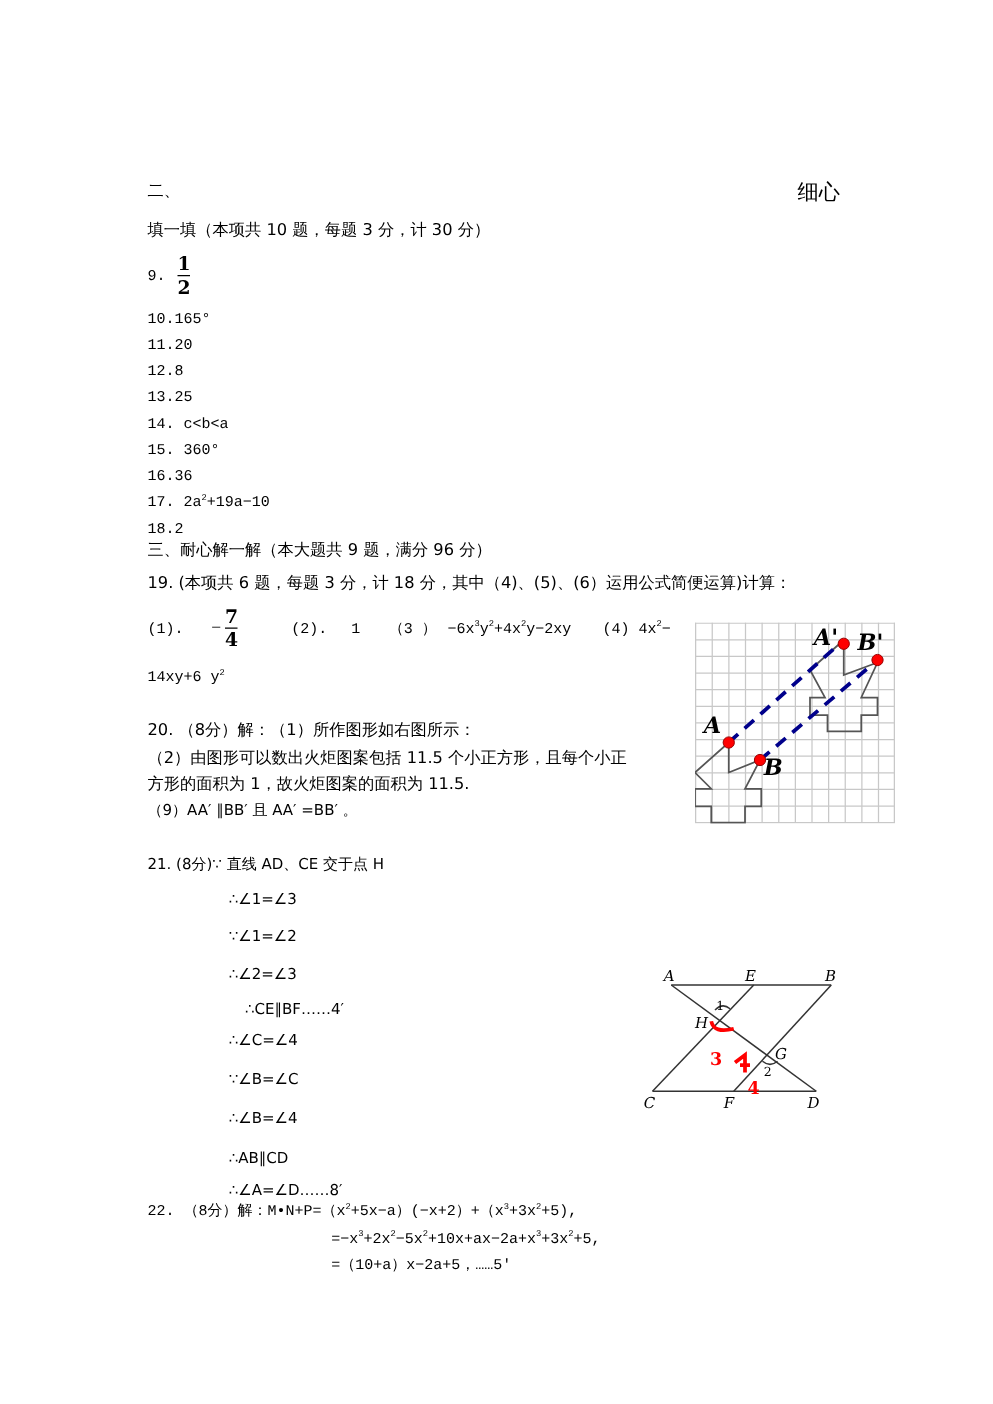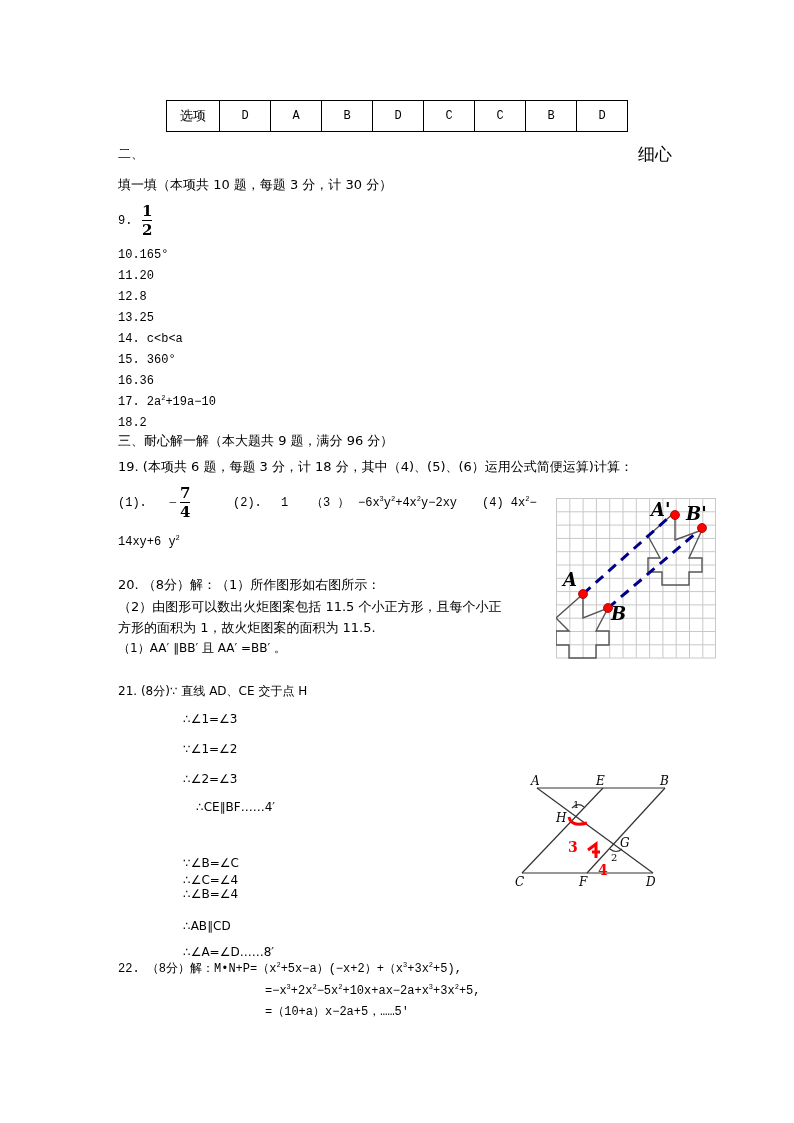--- a/index.html
+++ b/index.html
@@ -21,31 +21,20 @@
           font-family: "DejaVu Serif", "Liberation Serif", serif; font-weight: bold; font-size: 15px; line-height: 16px; }
   .frac .bar { width: 10px; border-top: 1px solid #000; margin: 1px 0; }
 </style>
 </head>
 <body>
 
 <div class="abs t" style="left:118px; top:147px; font-size:13px;">二、</div>
 
 <table class="ans">
   <tbody>
-  <tr>
-    <td class="head">选项</td>
-    <td class="cell">D</td>
-    <td class="cell">A</td>
-    <td class="cell">B</td>
-    <td class="cell">D</td>
-    <td class="cell">C</td>
-    <td class="cell">C</td>
-    <td class="cell">B</td>
-    <td class="cell">D</td>
-  </tr>
 </tbody>
   </table>
 
 <div class="abs t" style="left:638px; top:147px; font-size:17px;">细心</div>
 <div class="abs t" style="left:118px; top:178px; font-size:13px;">填一填（本项共 10 题，每题 3 分，计 30 分）</div>
 
 <div class="abs t mono" style="left:118px; top:214px;">9.</div>
 <div class="abs frac" style="left:142px; top:203px;">
   <span>1</span>
   <span class="bar"></span>
@@ -127,28 +116,28 @@
     <text x="7" y="88">A</text>
     <text x="55" y="122">B</text>
     <text x="95" y="18">A'</text>
     <text x="130" y="22">B'</text>
   </g>
 </svg>
 
 <div class="abs t" style="left:118px; top:578px; font-size:13px;">20. （8分）解：（1）所作图形如右图所示：</div>
 <div class="abs t" style="left:118px; top:600px; font-size:13px;">（2）由图形可以数出火炬图案包括 11.5 个小正方形，且每个小正</div>
 <div class="abs t" style="left:118px; top:621px; font-size:13px;">方形的面积为 1，故火炬图案的面积为 11.5.</div>
-<div class="abs t" style="left:118px; top:641px; font-size:12px;">（1）AA′ ∥BB′ 且 AA′ =BB′ 。</div>
+<div class="abs t" style="left:118px; top:641px; font-size:12px;">（9）AA′ ∥BB′ 且 AA′ =BB′ 。</div>
 
 <div class="abs t" style="left:118px; top:684px; font-size:12px;">21. (8分)∵  直线 AD、CE 交于点 H</div>
 <div class="abs t" style="left:183px; top:712px;">∴∠1=∠3</div>
 <div class="abs t" style="left:183px; top:742px;text-align:center;">∵∠1=∠2</div>
 <div class="abs t" style="left:183px; top:772px;">∴∠2=∠3</div>
 <div class="abs t" style="left:196px; top:800px;">∴CE∥BF……4′</div>
-<div class="abs t" style="left:183px; top:825px;margin-top:48px;">∴∠C=∠4</div>
+<div class="abs t" style="left:183px; top:825px;">∴∠C=∠4</div>
 <div class="abs t" style="left:183px; top:856px;">∵∠B=∠C</div>
 <div class="abs t" style="left:183px; top:887px;">∴∠B=∠4</div>
 <div class="abs t" style="left:183px; top:919px;">∴AB∥CD</div>
 <div class="abs t" style="left:183px; top:945px;">∴∠A=∠D……8′</div>
 
 <svg class="abs" style="left:510px; top:770px;" width="180" height="125" viewBox="0 0 180 125">
   <g stroke="#333" stroke-width="1.2" fill="none">
     <line x1="27" y1="18" x2="155" y2="18"></line>
     <line x1="12" y1="103" x2="143" y2="103"></line>
     <line x1="27" y1="18" x2="143" y2="103"></line>

